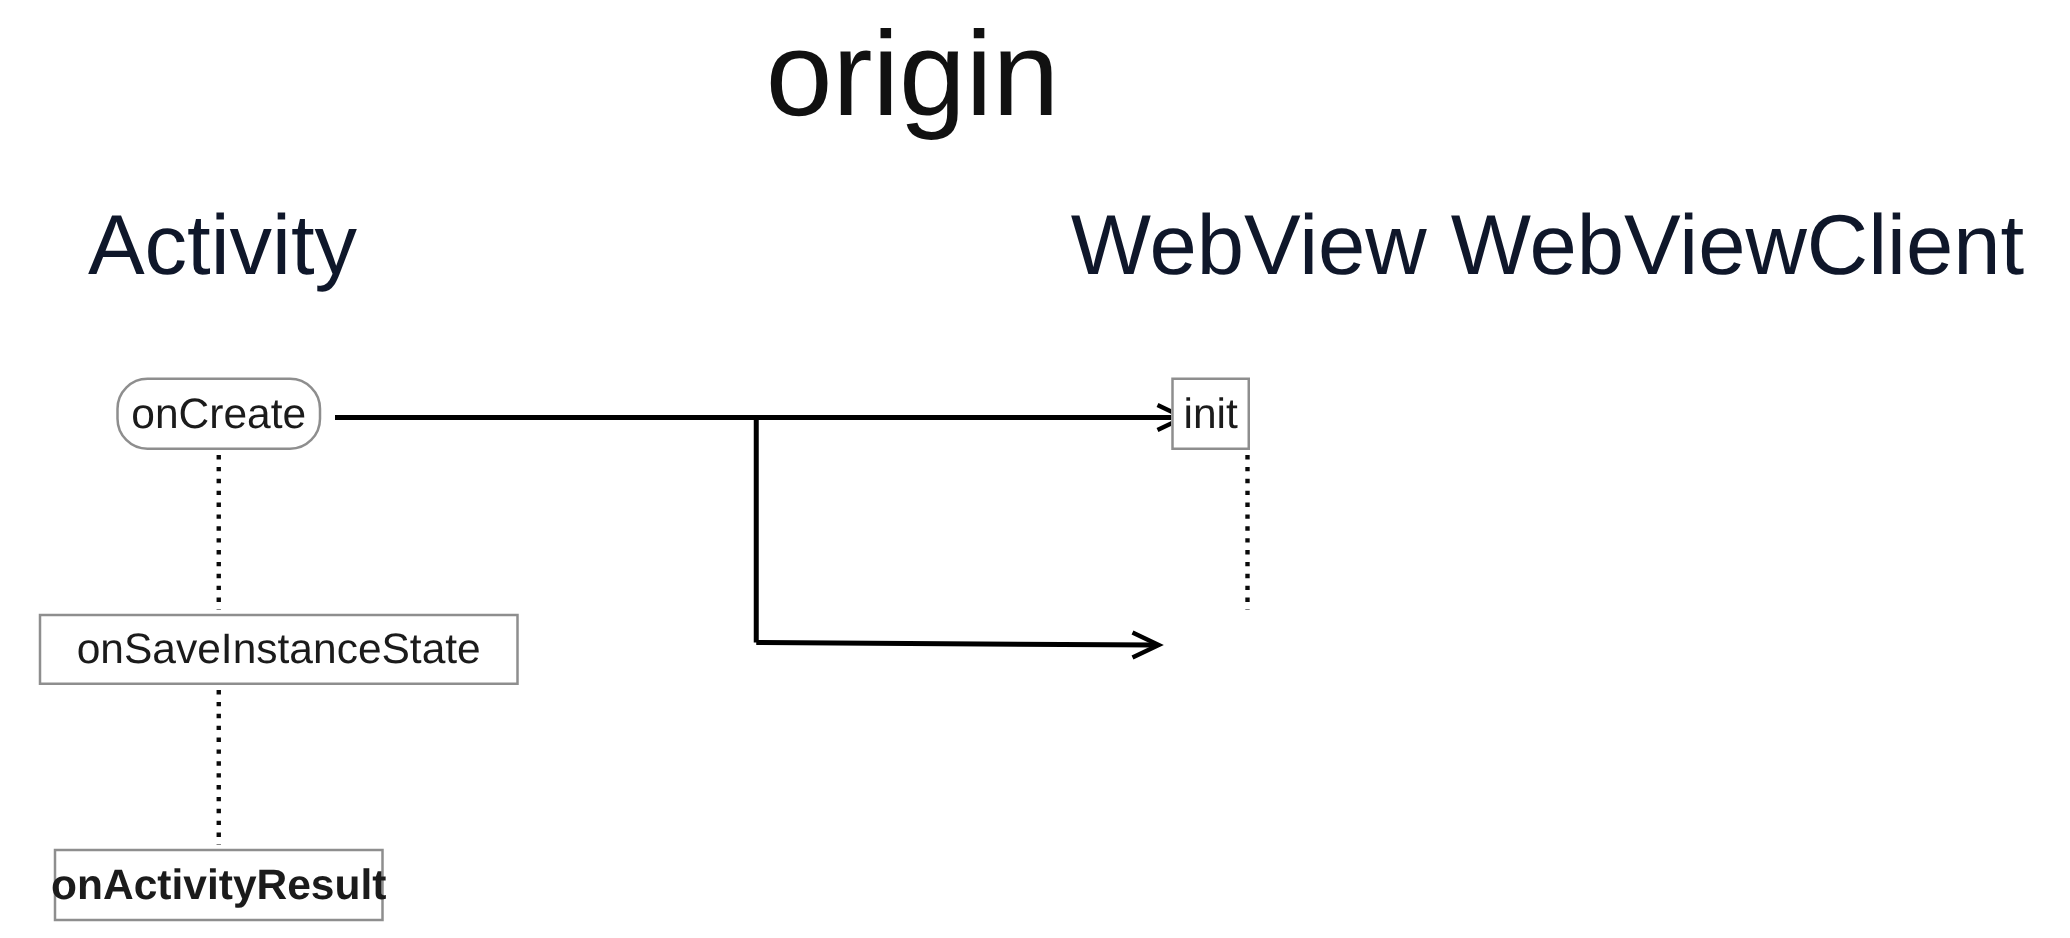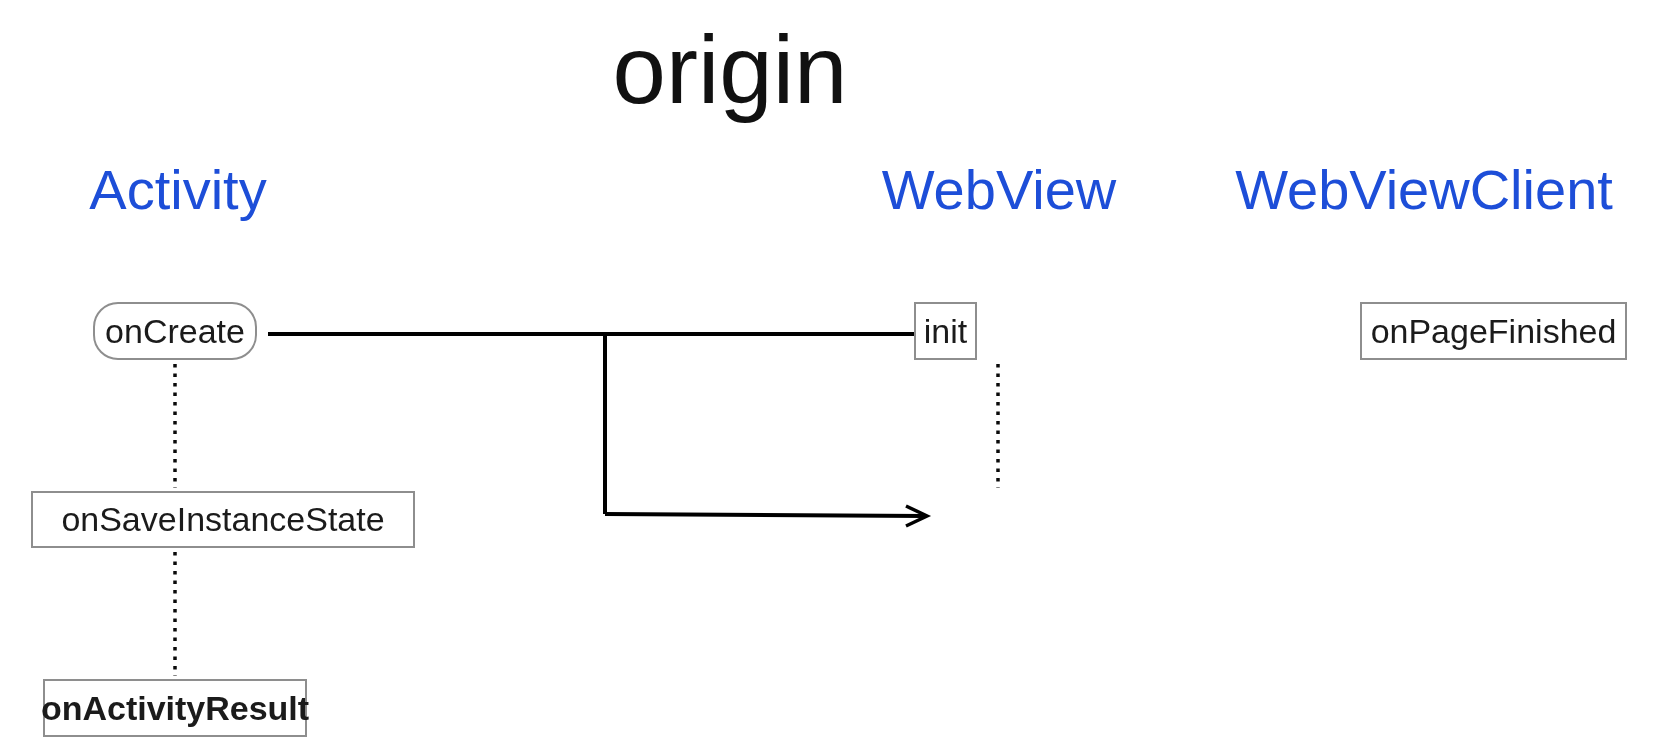--- a/index.html
+++ b/index.html
@@ -7,35 +7,35 @@
     position: relative;
     width: 1656px;
     height: 750px;
     background: #ffffff;
     overflow: hidden;
     font-family: "Liberation Sans", "DejaVu Sans", sans-serif;
     color: #1b1b1b;
   }
   .title {
     position: absolute;
-    top: 15px;
+    top: 5px;
     left: 730px;
     transform: translateX(-50%);
     font-size: 96px;
     line-height: normal;
     color: #111111;
     white-space: nowrap;
   }
   .col-header {
     position: absolute;
     top: 157px;
     transform: translateX(-50%);
-    font-size: 56px;
+    font-size: 68px;
     line-height: normal;
-    color: #1d4ed8;
+    color: #0f172a;
     white-space: nowrap;
   }
   .node {
     position: absolute;
     box-sizing: border-box;
     border: 2px solid #8e8e8e;
     background: #ffffff;
     display: flex;
     align-items: center;
     justify-content: center;
@@ -56,21 +56,21 @@
 </style>
 </head>
 <body>
 
 <div id="stage">
 
   <div class="title">origin</div>
 
   <div class="col-header" style="left:178px;">Activity</div>
   <div class="col-header" style="left:999px;text-align:center;">WebView</div>
-  <div class="col-header" style="left:1390px;margin-left:34px;">WebViewClient</div>
+  <div class="col-header" style="left:1390px;">WebViewClient</div>
 
   <svg id="wires" viewBox="0 0 1656 750" xmlns="http://www.w3.org/2000/svg">
 
     <line class="wire-solid" x1="268" y1="334" x2="944" y2="334"></line>
     <polyline class="wire-head" points="926,324 947,334 926,344"></polyline>
 
     <line class="wire-solid" x1="605" y1="336" x2="605" y2="514"></line>
     <line class="wire-solid" x1="605" y1="514" x2="924" y2="516"></line>
     <polyline class="wire-head" points="906,506 927,516 906,526"></polyline>
 
@@ -84,22 +84,19 @@
   </div>
 
   <div class="node" style="left:3px; top:491px; width:384px; height:57px;margin-left:28px;">
     <span>onSaveInstanceState</span>
   </div>
 
   <div class="node" style="left:43px; top:679px; width:264px; height:58px;font-weight:bold;">
     <span>onActivityResult</span>
   </div>
 
-  <div class="node" style="left:914px; top:302px; width:63px; height:58px;">
+  <div class="node" style="left:937px; top:302px; width:63px; height:58px;">
     <span>init</span>
   </div>
 
 
-  <div class="node" style="left:1360px; top:302px; width:267px; height:58px;">
-    <span>onPageFinished</span>
-  </div>
 
 </div>
 
 </body></html>

